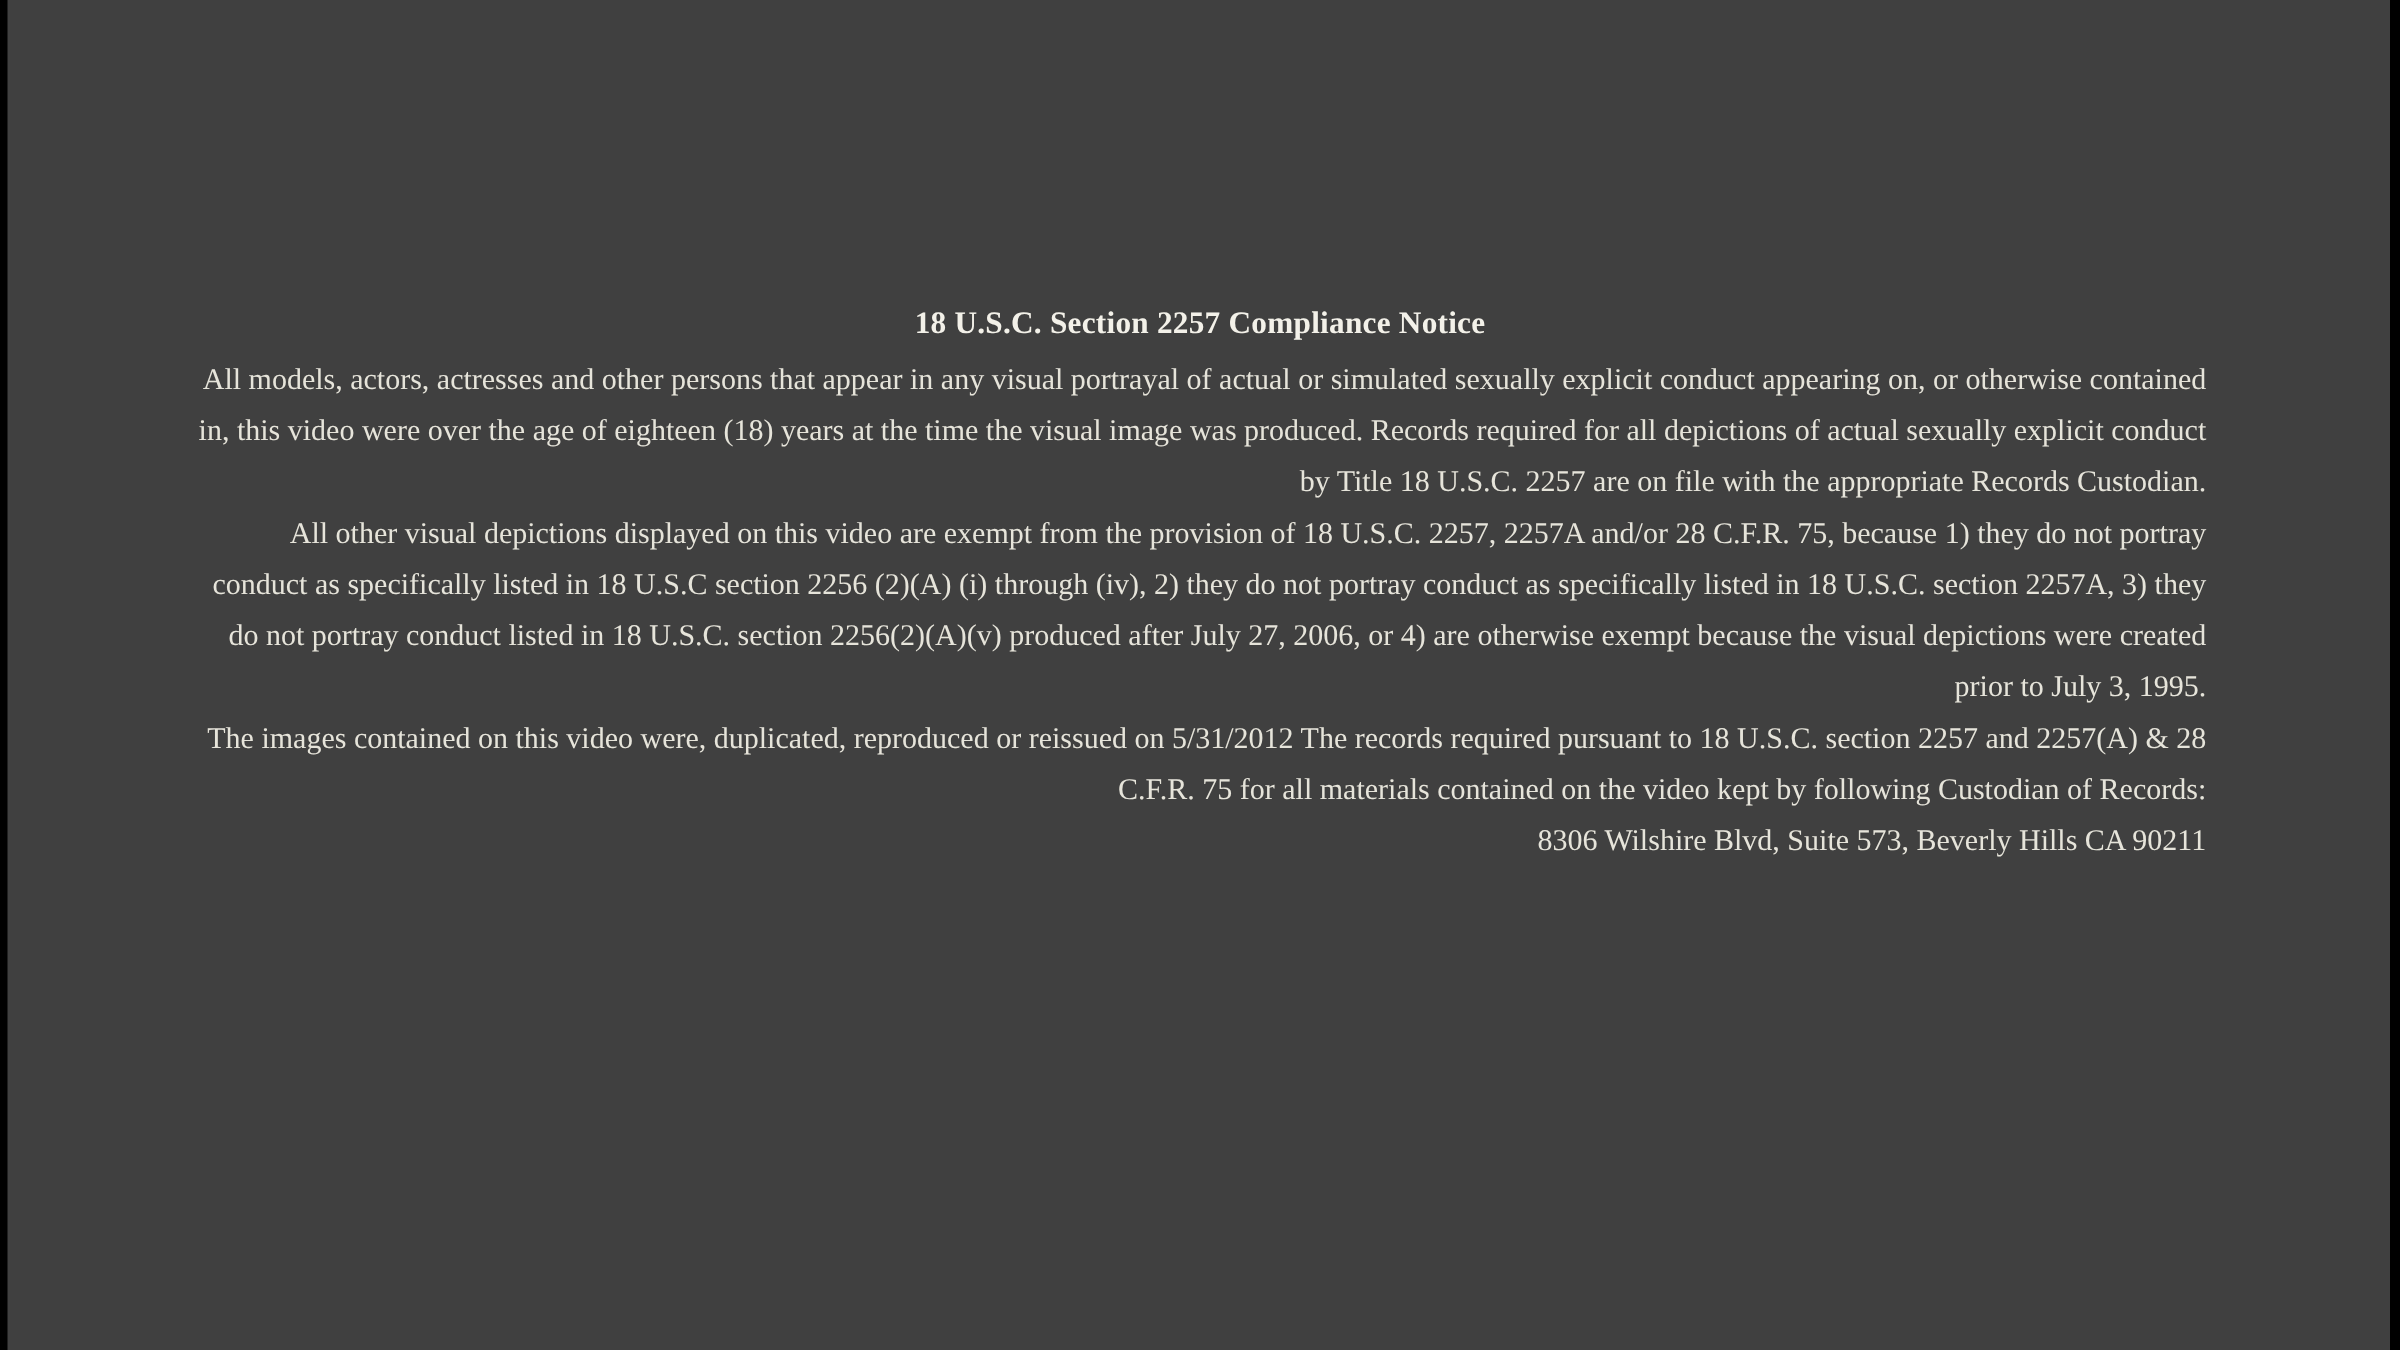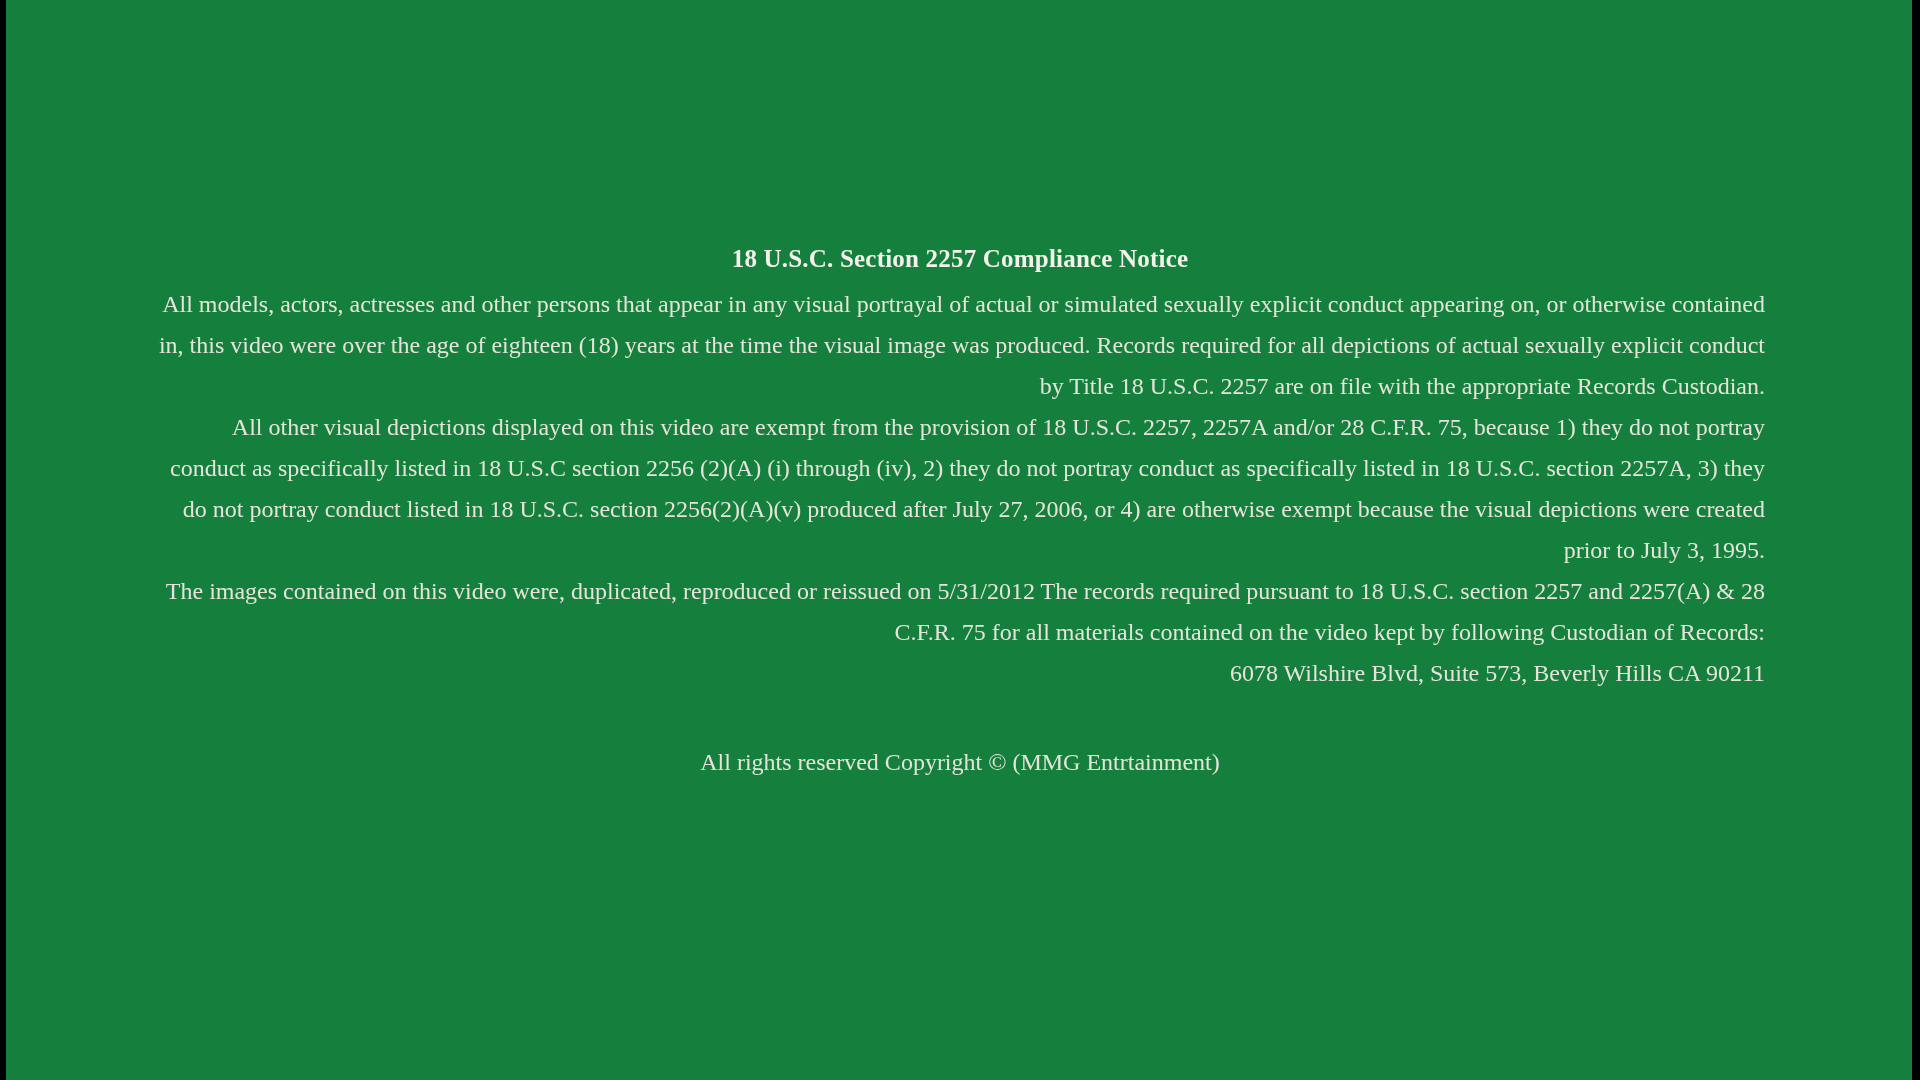--- a/index.html
+++ b/index.html
@@ -10,21 +10,21 @@
     background: #000000;
     overflow: hidden;
   }
   body {
     font-family: "Liberation Serif", "DejaVu Serif", serif;
   }
   .screen {
     position: relative;
     width: 1920px;
     height: 1080px;
-    background: #15803d;
+    background: #404040;
   }
   
   .screen::before {
     content: "";
     position: absolute;
     left: 0; top: 0;
     width: 6px; height: 1080px;
     background: #000;
   }
   .screen::after {
@@ -70,16 +70,15 @@
 </style>
 </head>
 <body>
 
 <div class="screen">
   <div class="notice">
     <div class="notice-title">18 U.S.C. Section 2257 Compliance Notice</div>
     <p class="para">All models, actors, actresses and other persons that appear in any visual portrayal of actual or simulated sexually explicit conduct appearing on, or otherwise contained in, this video were over the age of eighteen (18) years at the time the visual image was produced. Records required for all depictions of actual sexually explicit conduct by Title 18 U.S.C. 2257 are on file with the appropriate Records Custodian.</p>
     <p class="para">All other visual depictions displayed on this video are exempt from the provision of 18 U.S.C. 2257, 2257A and/or 28 C.F.R. 75, because 1) they do not portray conduct as specifically listed in 18 U.S.C section 2256 (2)(A) (i) through (iv), 2) they do not portray conduct as specifically listed in 18 U.S.C. section 2257A, 3) they do not portray conduct listed in 18 U.S.C. section 2256(2)(A)(v) produced after July 27, 2006, or 4) are otherwise exempt because the visual depictions were created prior to July 3, 1995.</p>
     <p class="para">The images contained on this video were, duplicated, reproduced or reissued on 5/31/2012 The records required pursuant to 18 U.S.C. section 2257 and 2257(A) &amp; 28 C.F.R. 75 for all materials contained on the video kept by following Custodian of Records:</p>
-    <p class="para">6078 Wilshire Blvd, Suite 573, Beverly Hills CA 90211</p>
-    <div class="copyright">All rights reserved Copyright © (MMG Entrtainment)</div>
+    <p class="para">8306 Wilshire Blvd, Suite 573, Beverly Hills CA 90211</p>
   </div>
 </div>
 
 </body></html>

